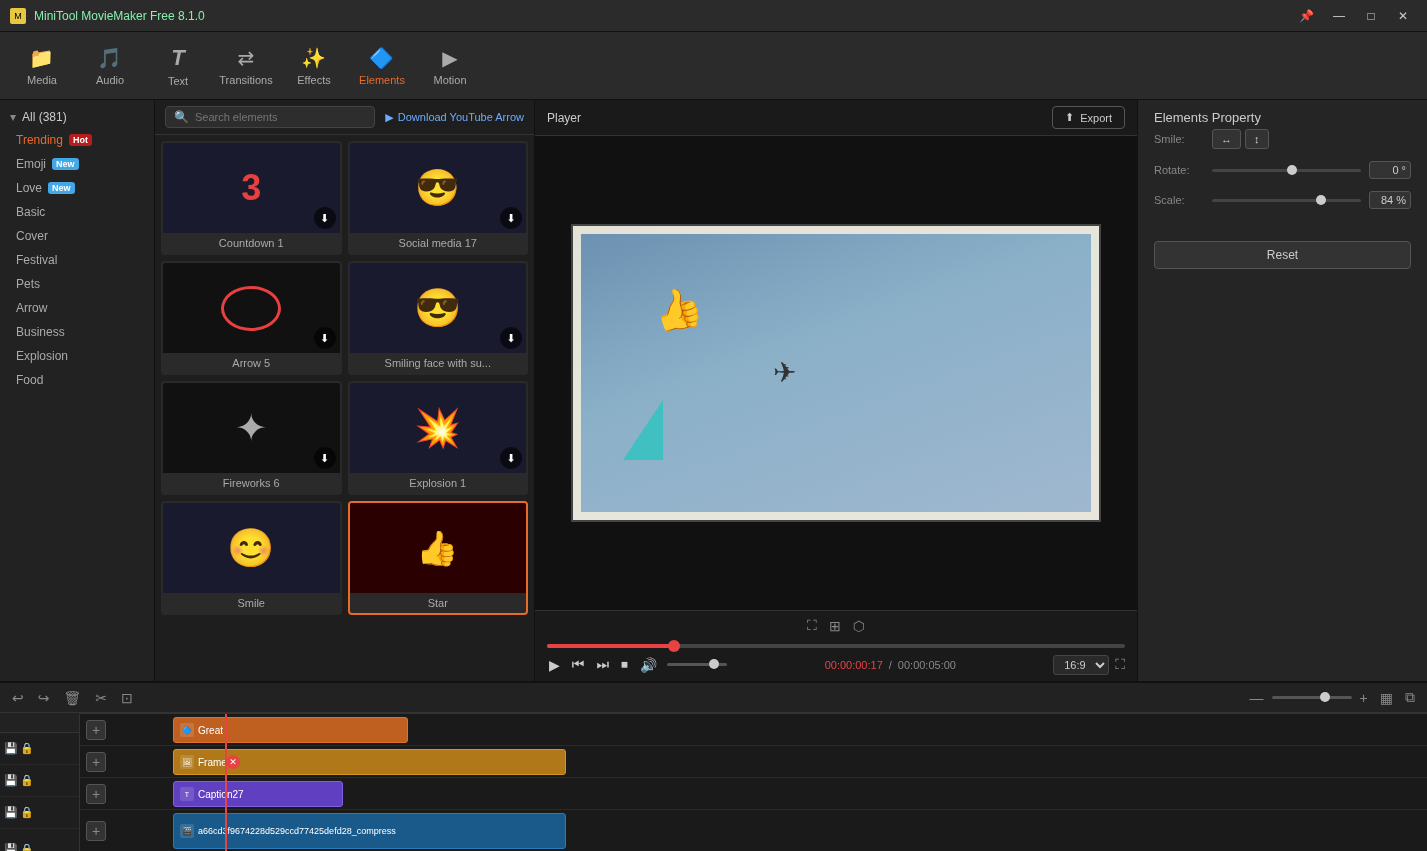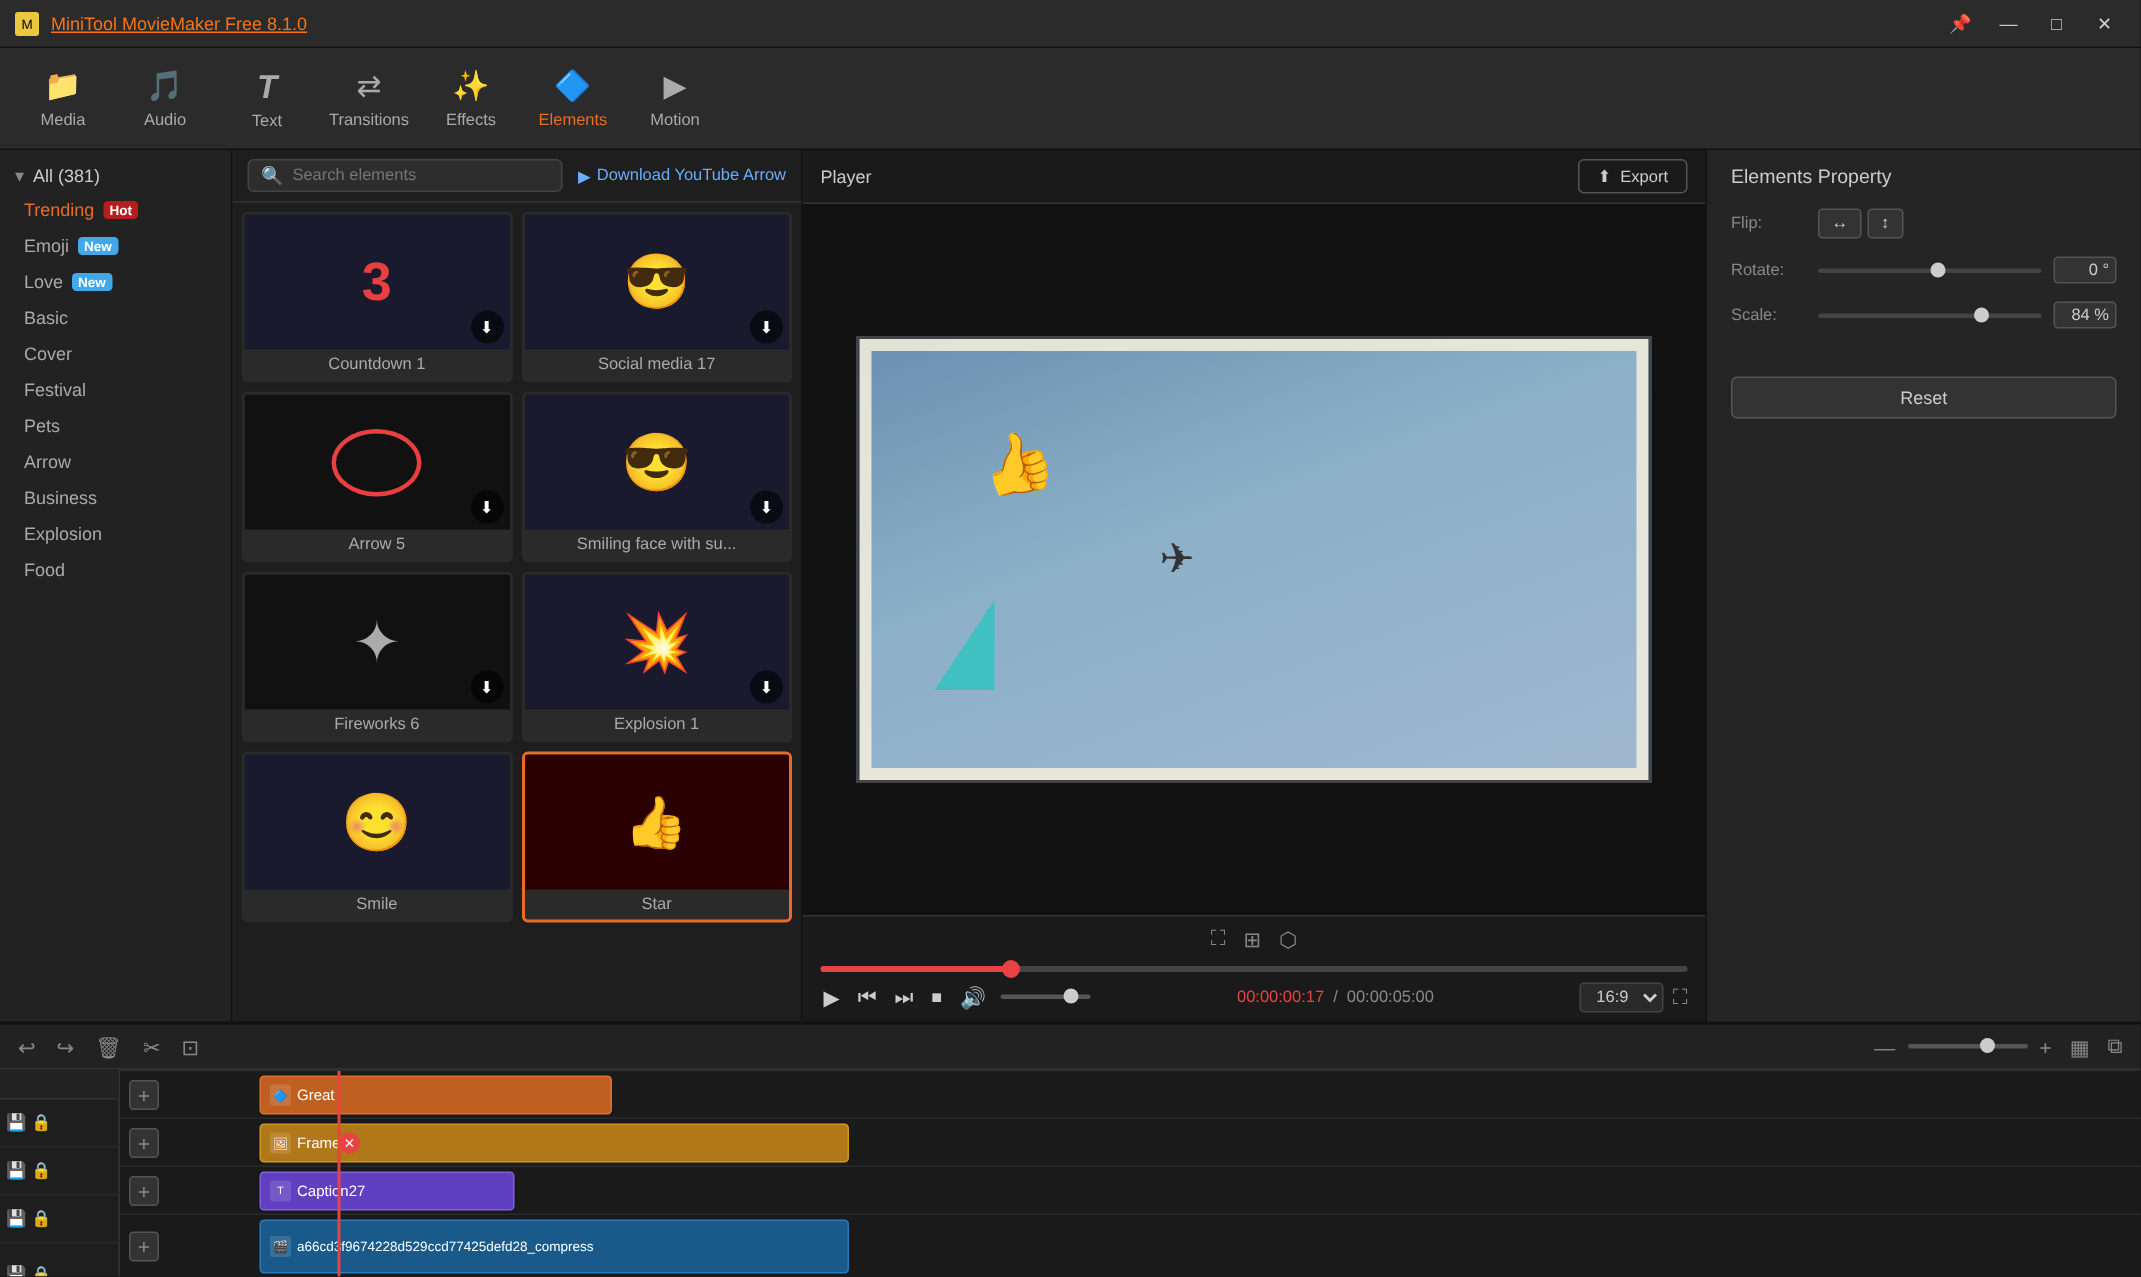--- a/index.html
+++ b/index.html
@@ -10,21 +10,21 @@
       background: #2b2b2b;
       height: 32px;
       display: flex;
       align-items: center;
       padding: 0 10px;
       justify-content: space-between;
       border-bottom: 1px solid #111;
     }
     #title-bar .left { display: flex; align-items: center; gap: 8px; }
     #title-bar .app-icon { width: 16px; height: 16px; background: #e8c840; border-radius: 2px; display: flex; align-items: center; justify-content: center; font-size: 9px; color: #000; }
-    #title-bar .title { color: #f97316; font-size: 12px; text-decoration: underline; }
+    #title-bar .title { color: #86efac; font-size: 12px; }
     #title-bar .controls { display: flex; gap: 4px; }
     #title-bar .win-btn { width: 28px; height: 20px; background: none; border: none; color: #ccc; cursor: pointer; font-size: 12px; display: flex; align-items: center; justify-content: center; border-radius: 2px; }
 
     
     #toolbar {
       background: #2b2b2b;
       height: 68px;
       display: flex;
       align-items: center;
       padding: 0 10px;
@@ -286,21 +286,21 @@
     .fullscreen-btn { background: none; border: none; color: #888; cursor: pointer; font-size: 14px; }
     .volume-slider { width: 60px; height: 3px; background: #555; border-radius: 2px; cursor: pointer; }
 
     
     #right-panel {
       width: 290px;
       background: #252525;
       border-left: 1px solid #111;
       padding: 10px 16px;
     }
-    .prop-title { font-size: 13px; color: #ccc; margin-bottom: 14px; }
+    .prop-title { font-size: 13px; color: #ccc; margin-bottom: 4px; }
     .prop-row {
       display: flex;
       align-items: center;
       margin-bottom: 12px;
       gap: 8px;
     }
     .prop-label { width: 50px; color: #888; font-size: 11px; }
     .prop-slider {
       flex: 1;
       height: 3px;
@@ -743,21 +743,21 @@
           <button class="fullscreen-btn">⛶</button>
         </div>
       </div>
     </div>
   </div>
 
   <div id="right-panel" style="position:relative;">
     <div class="prop-title">Elements Property</div>
     
     <div class="prop-row">
-      <span class="prop-label">Flip:</span>
+      <span class="prop-label">Smile:</span>
       <div class="flip-btns">
         <button class="flip-btn">
           <span>↔</span>
         </button>
         <button class="flip-btn">
           <span>↕</span>
         </button>
       </div>
     </div>
     

